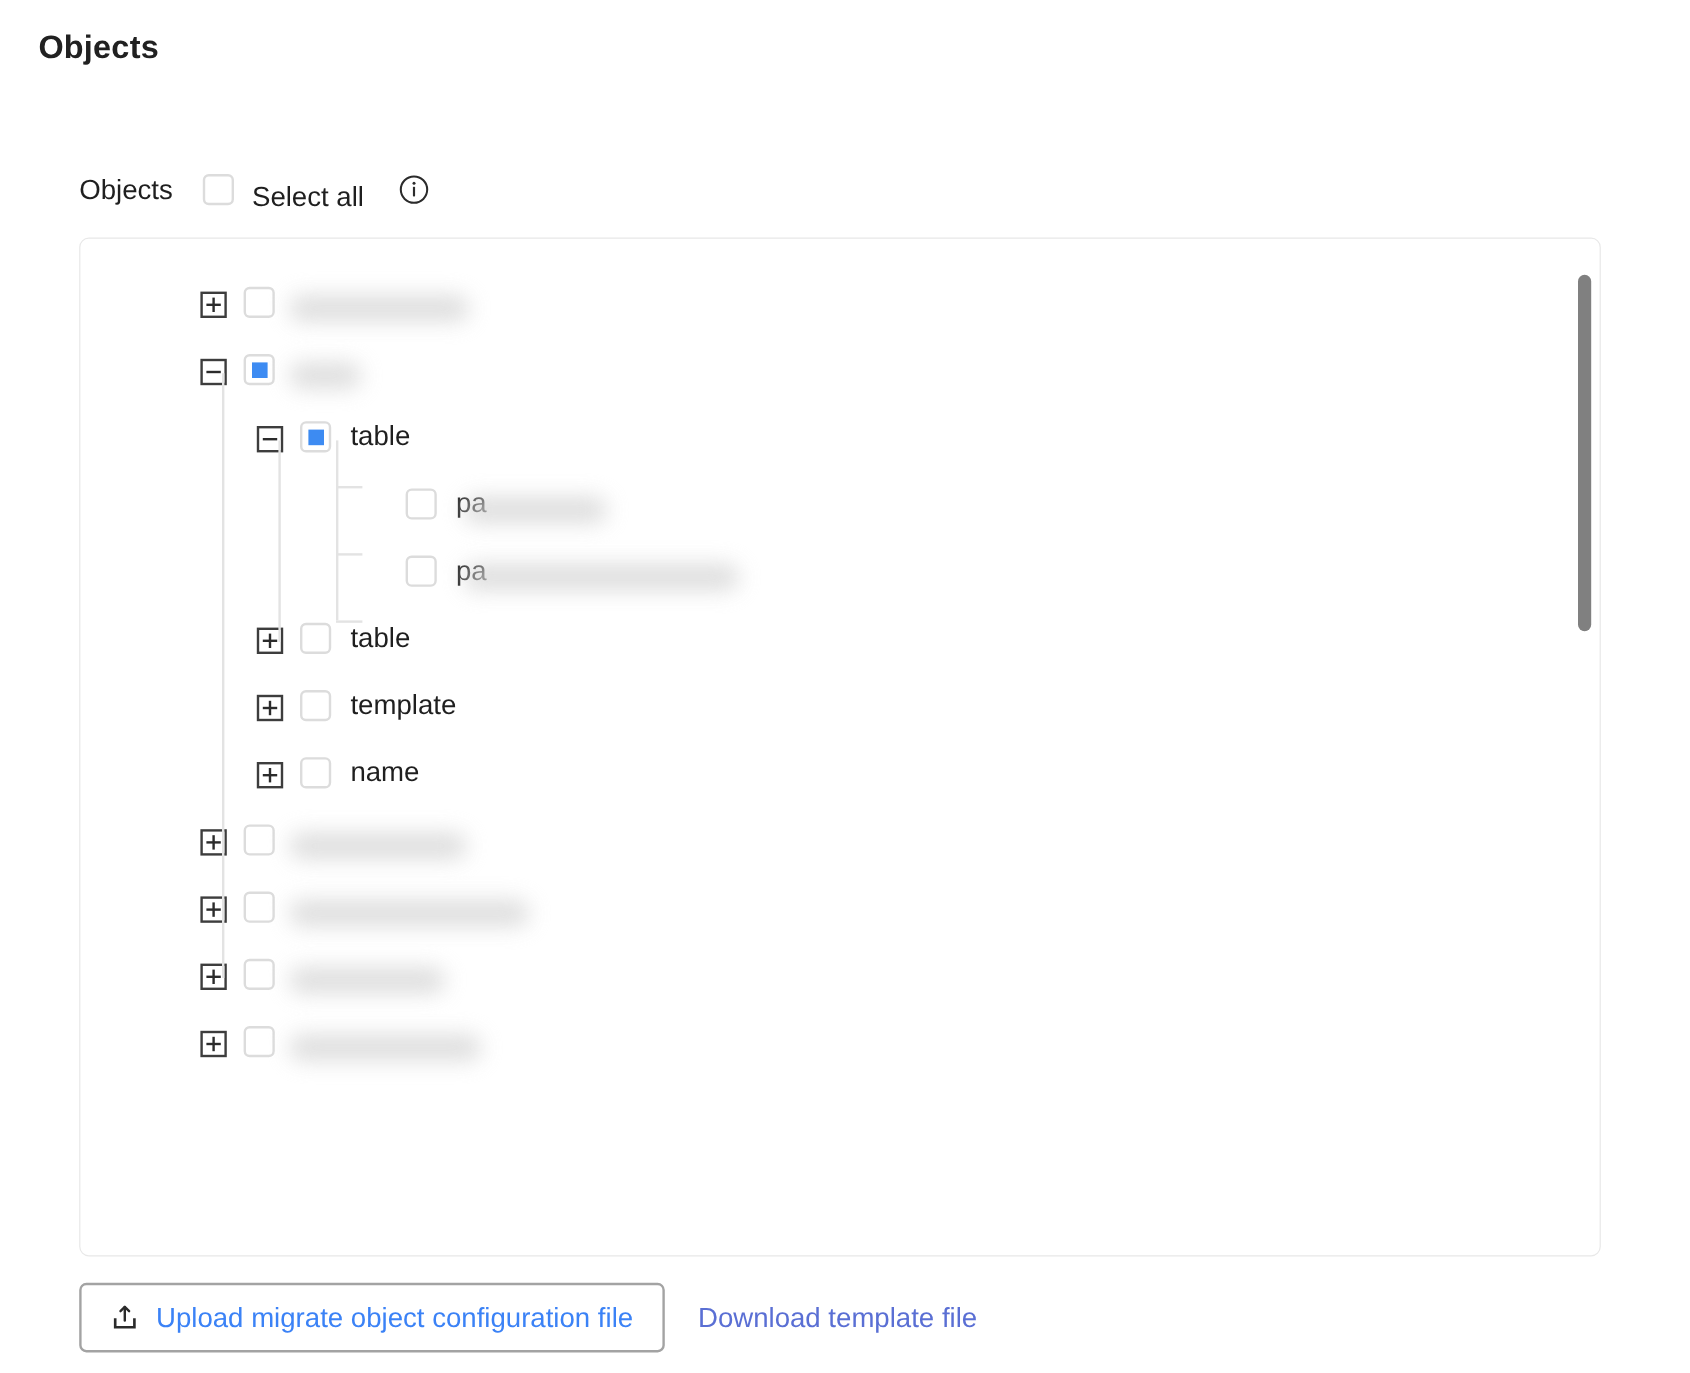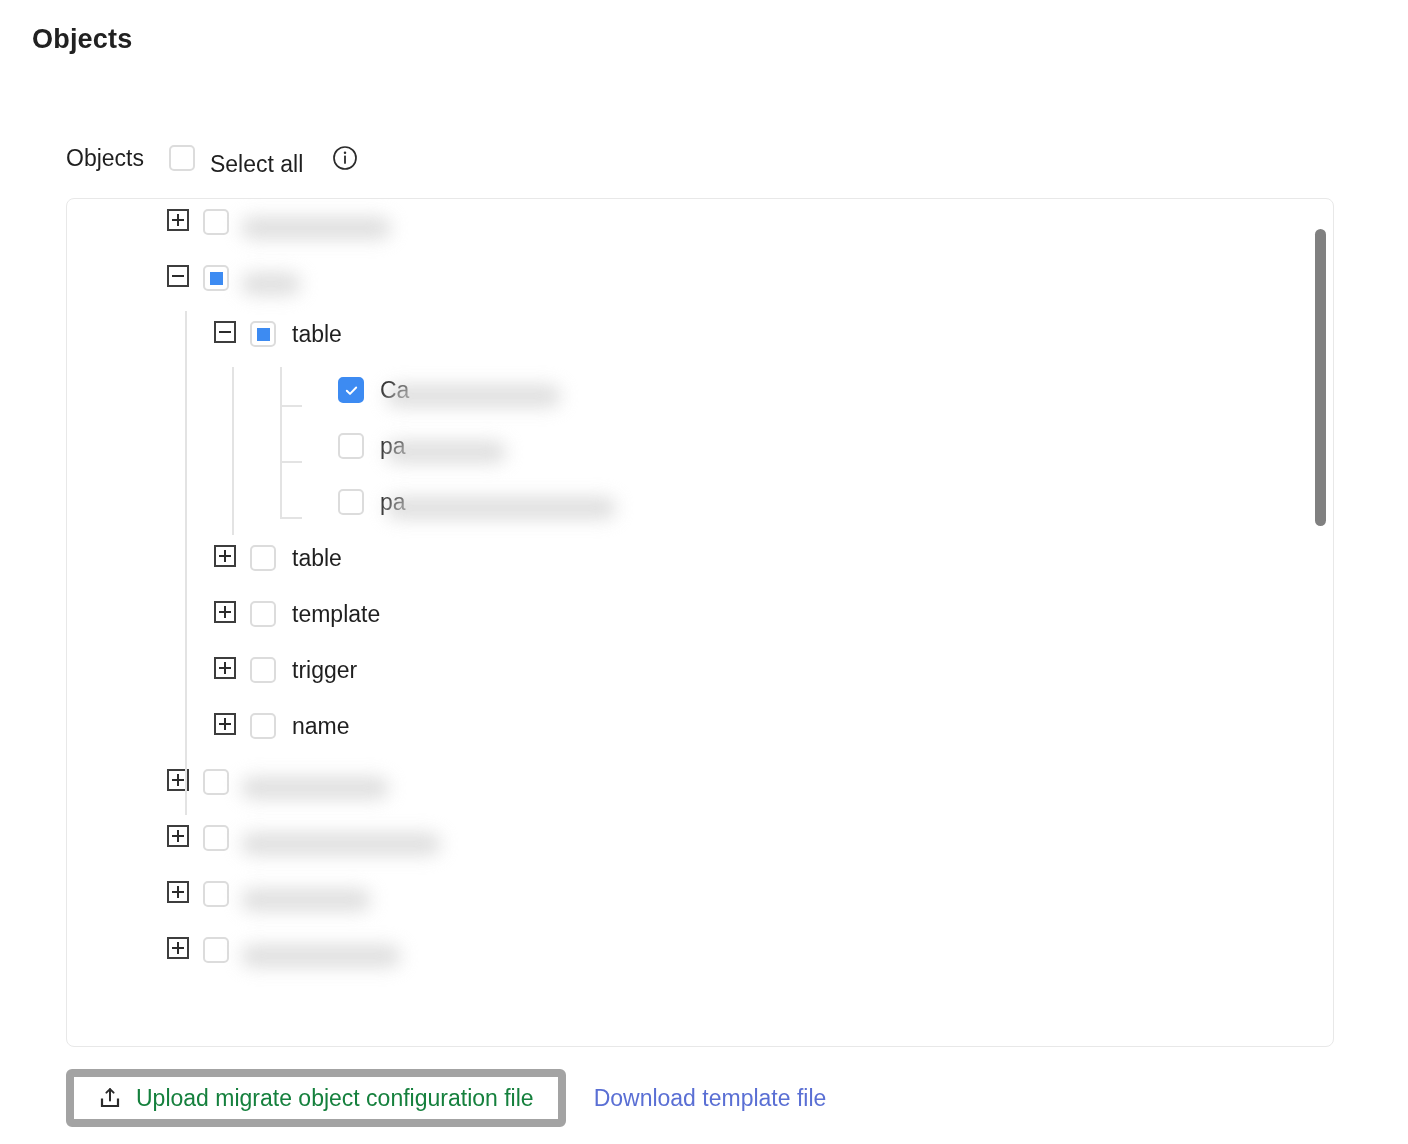--- a/index.html
+++ b/index.html
@@ -140,21 +140,21 @@
     position: absolute;
     background: #e3e3e3;
   }
   .guide-v { width: 2px; }
   .guide-h { height: 2px; }
 
   
   .tree-row {
     position: relative;
     display: flex;
-    align-items: flex-start;
+    align-items: flex-end;
     height: 56px;
   }
   .toggle {
     width: 22px;
     height: 22px;
     box-sizing: border-box;
     border: 2px solid #3d3d3d;
     background: #fff;
     display: inline-flex;
     align-items: center;
@@ -220,28 +220,28 @@
   .footer {
     position: absolute;
     left: 66px;
     top: 1069px;
     display: flex;
     align-items: center;
   }
   .upload-btn {
     height: 58px;
     box-sizing: border-box;
-    border: 8px solid #a3a3a3;
+    border: 2px solid #a3a3a3;
     border-radius: 6px;
     background: #fff;
     display: inline-flex;
     align-items: center;
     padding: 0 24px;
     font-size: 23px;
-    color: #15803d;
+    color: #3b82f6;
     cursor: pointer;
     font-family: inherit;
     white-space: nowrap;
   }
   .upload-icon {
     width: 24px;
     height: 24px;
     margin-right: 14px;
     display: inline-flex;
     align-items: center;
@@ -308,65 +308,46 @@
         </span>
         <span class="row-gap"></span>
         <span class="cb indeterminate">
           <span class="inner-sq"></span>
         </span>
         <span class="row-label">table</span>
       </div>
       <div class="tree-row" style="padding-left: 235px;">
         <span class="row-gap" style="width: 22px;"></span>
         <span class="row-gap"></span>
-        <span class="cb checked">
-          <svg class="tick" viewBox="0 0 16 16">
-            <path d="M3 8.3 L6.4 11.6 L13 4.8" fill="none" stroke="#ffffff" stroke-width="2.1" stroke-linecap="round" stroke-linejoin="round"></path>
-          </svg>
-        </span>
-        <span class="blur-label"><span class="visible-part">Ca</span><span class="blur-bar" style="width: 175px; height: 22px; left: 6px; top: 8px;"></span></span>
+        <span class="cb"></span>
+        <span class="blur-label"><span class="visible-part">pa</span><span class="blur-bar" style="width: 120px; height: 22px; left: 6px; top: 8px;"></span></span>
       </div>
       <div class="tree-row" style="padding-left: 235px;">
         <span class="row-gap" style="width: 22px;"></span>
         <span class="row-gap"></span>
         <span class="cb"></span>
-        <span class="blur-label"><span class="visible-part">pa</span><span class="blur-bar" style="width: 120px; height: 22px; left: 6px; top: 8px;"></span></span>
-      </div>
-      <div class="tree-row" style="padding-left: 235px;">
-        <span class="row-gap" style="width: 22px;"></span>
-        <span class="row-gap"></span>
-        <span class="cb"></span>
         <span class="blur-label"><span class="visible-part">pa</span><span class="blur-bar" style="width: 230px; height: 22px; left: 6px; top: 8px;"></span></span>
       </div>
       <div class="tree-row" style="padding-left: 147px;">
         <span class="toggle">
           <span class="bar-h"></span>
           <span class="bar-v"></span>
         </span>
         <span class="row-gap"></span>
         <span class="cb"></span>
         <span class="row-label">table</span>
       </div>
       <div class="tree-row" style="padding-left: 147px;">
         <span class="toggle">
           <span class="bar-h"></span>
           <span class="bar-v"></span>
         </span>
         <span class="row-gap"></span>
         <span class="cb"></span>
         <span class="row-label">template</span>
-      </div>
-      <div class="tree-row" style="padding-left: 147px;">
-        <span class="toggle">
-          <span class="bar-h"></span>
-          <span class="bar-v"></span>
-        </span>
-        <span class="row-gap"></span>
-        <span class="cb"></span>
-        <span class="row-label">trigger</span>
       </div>
       <div class="tree-row" style="padding-left: 147px;">
         <span class="toggle">
           <span class="bar-h"></span>
           <span class="bar-v"></span>
         </span>
         <span class="row-gap"></span>
         <span class="cb"></span>
         <span class="row-label">name</span>
       </div>

